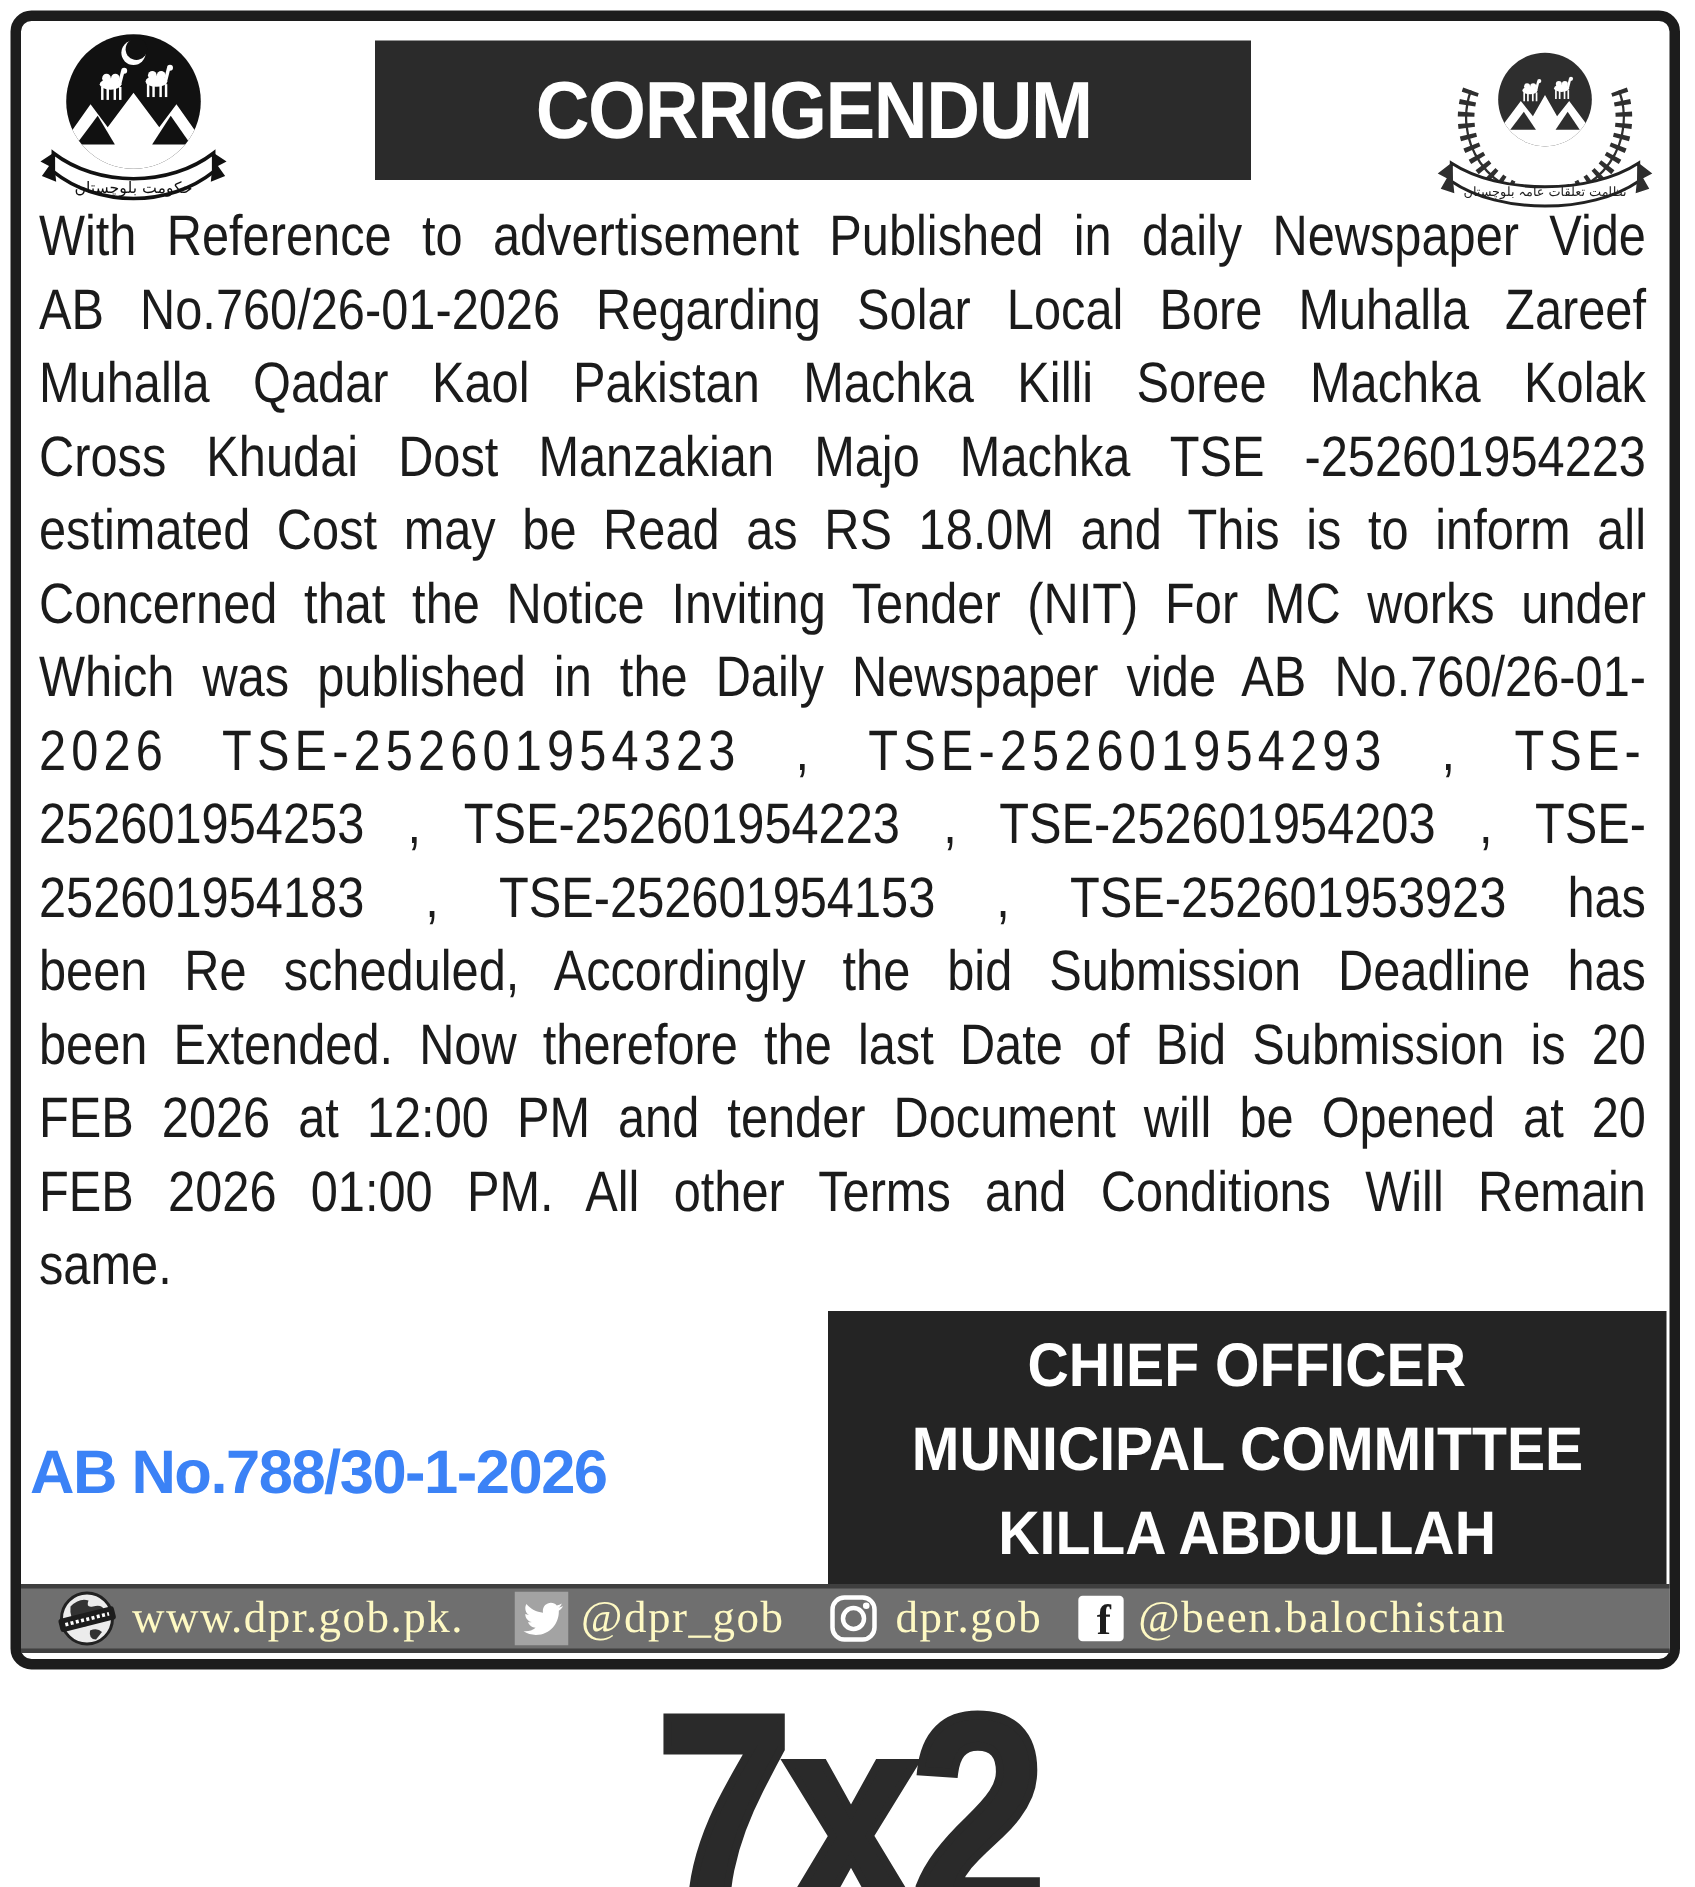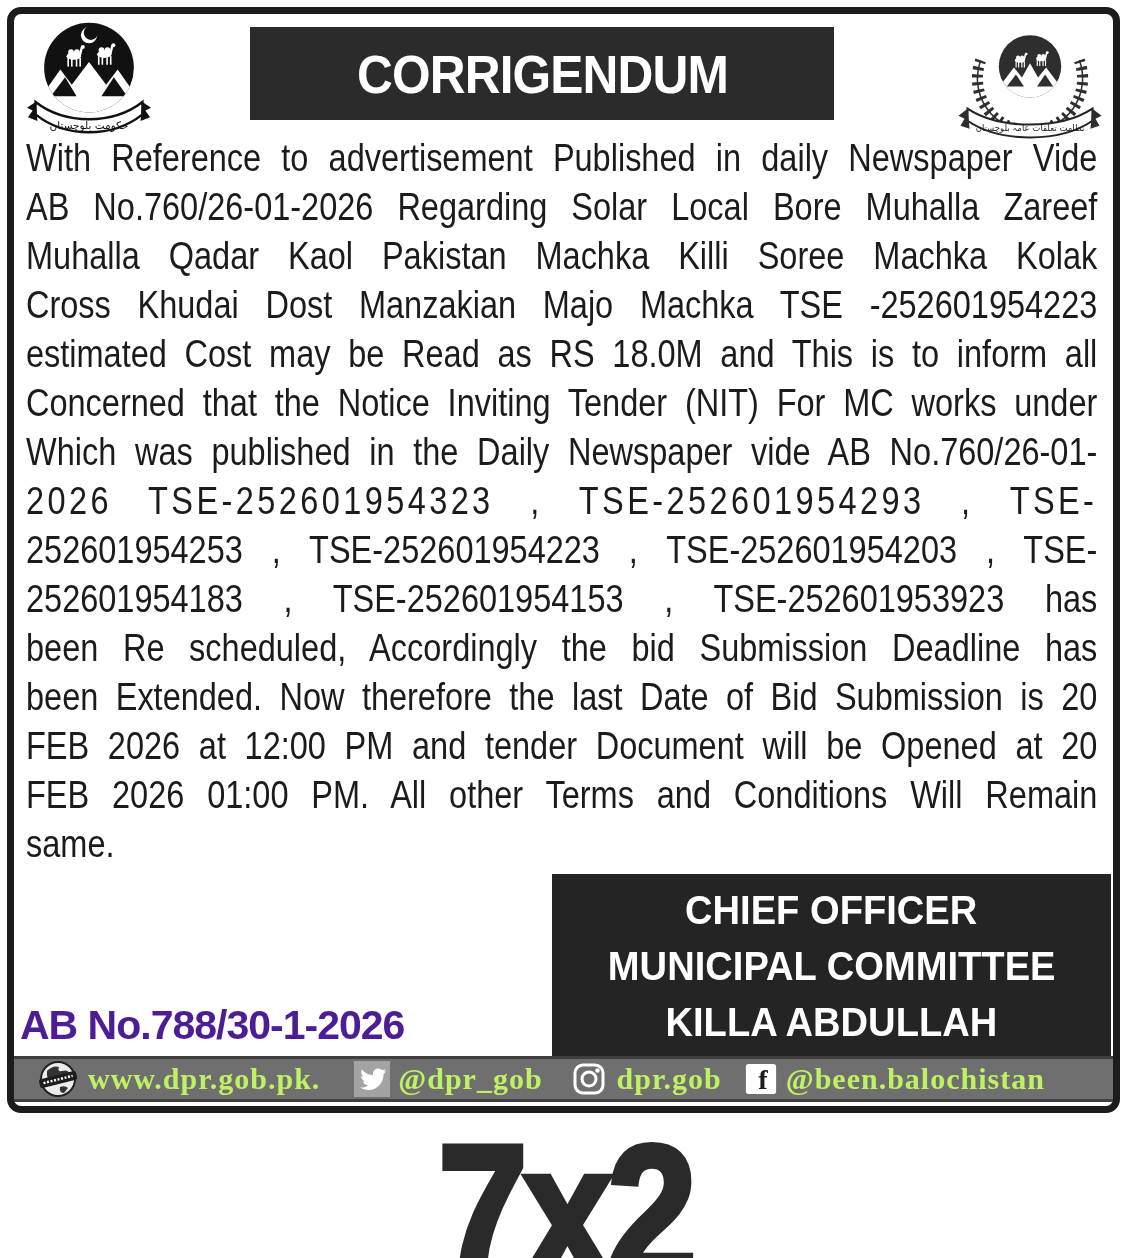--- a/index.html
+++ b/index.html
@@ -20,27 +20,27 @@
              font-size:38px;line-height:49px;color:#1b1b1b;}
   .jline{text-align:justify;text-align-last:justify;white-space:normal;}
   .jline.track{letter-spacing:4px;}
   .jline.last{text-align:left;text-align-last:left;}
   
   .sig-box{position:absolute;left:538px;top:860px;width:559px;height:184px;background:#242424;
            display:flex;flex-direction:column;align-items:center;justify-content:center;}
   .sig-box div{color:#fff;font-weight:bold;font-size:41px;line-height:56px;
                transform:scaleX(.93);white-space:nowrap;}
   
-  .ref-number{position:absolute;left:6px;top:988px;font-size:41px;font-weight:bold;color:#4c1d95;
+  .ref-number{position:absolute;left:6px;top:944px;font-size:41px;font-weight:bold;color:#3b82f6;
               letter-spacing:-1px;white-space:nowrap;}
   
   .footer-bar{position:absolute;left:0px;top:1042px;width:1099px;height:46px;background:#6f6f6f;
               border-top:3px solid #3f3f3f;border-bottom:3px solid #3f3f3f;box-sizing:border-box;
               display:flex;align-items:center;padding-left:24px;}
-  .footer-bar .txt{font-family:"Liberation Serif",serif;font-weight:bold;color:#bef264;
+  .footer-bar .txt{font-family:"Liberation Serif",serif;font-weight:normal;color:#fef9c3;
                    font-size:30px;letter-spacing:1px;white-space:nowrap;}
   .fic{flex:0 0 auto;display:block;}
   .sp10{width:10px;flex:0 0 auto;} .sp8{width:8px;flex:0 0 auto;}
   .sp34{width:34px;flex:0 0 auto;} .sp28{width:28px;flex:0 0 auto;}
   .sp22{width:22px;flex:0 0 auto;}
   
   .size-label{position:absolute;left:0;top:1116px;width:1130px;text-align:center;
               font-size:190px;line-height:1;font-weight:bold;color:#2a2a2a;
               letter-spacing:-6px;transform:scaleX(.85);transform-origin:50% 0;
               -webkit-text-stroke:6px #2a2a2a;white-space:nowrap;}

